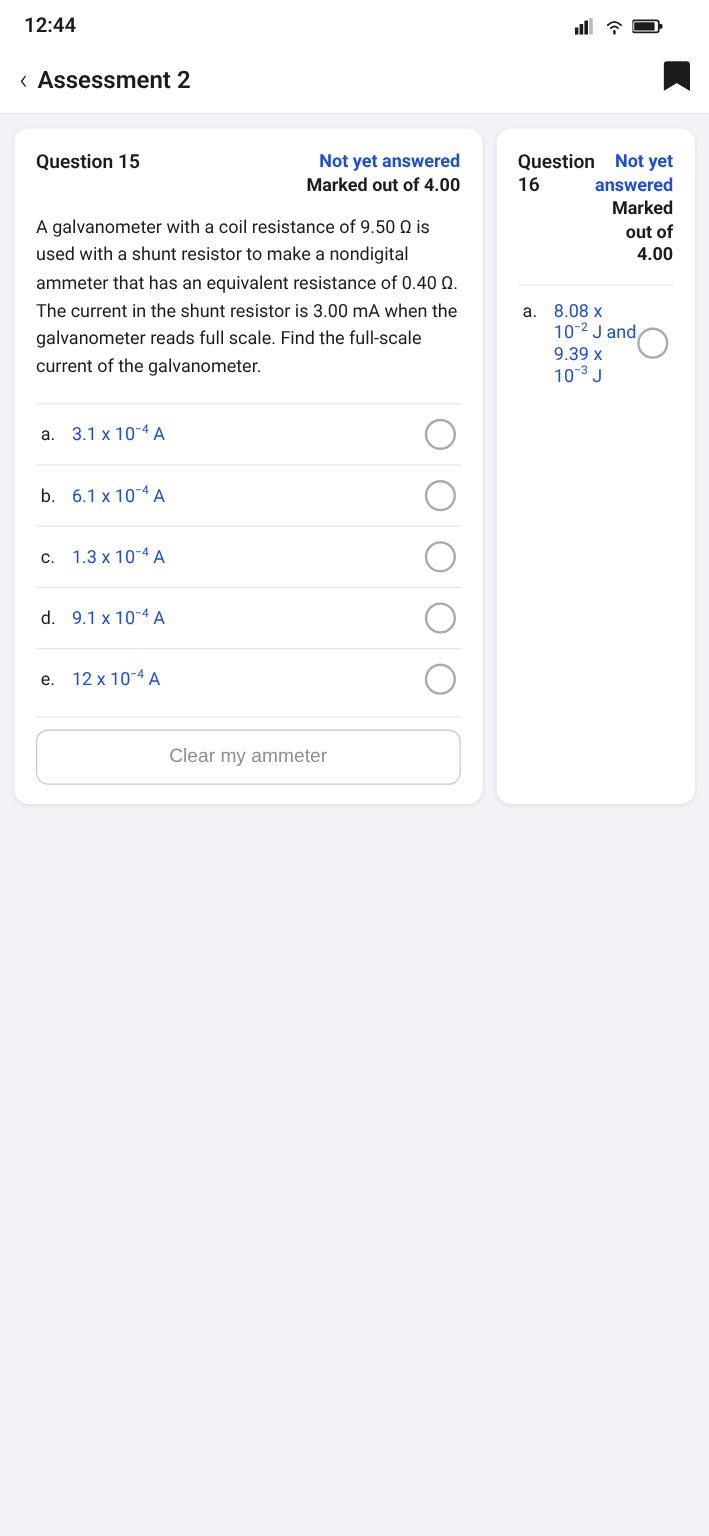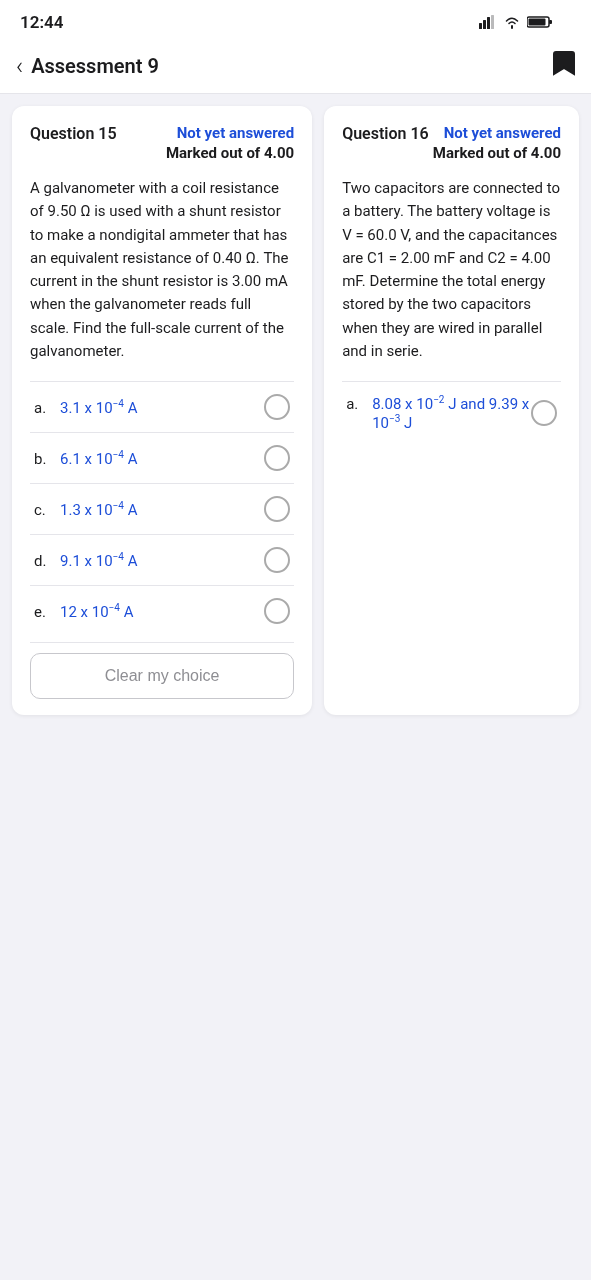--- a/index.html
+++ b/index.html
@@ -187,21 +187,21 @@
       <rect x="0" y="2" width="22" height="10" rx="2" stroke="#1c1c1e" stroke-width="1.5" fill="none"></rect>
       <rect x="22" y="5" width="3" height="4" rx="1" fill="#1c1c1e"></rect>
       <rect x="1.5" y="3.5" width="17" height="7" rx="1" fill="#1c1c1e"></rect>
     </svg>
   </div>
 </div>
 
 <div class="header">
   <div class="header-left">
     <span class="back-icon">‹</span>
-    <span class="header-title">Assessment 9</span>
+    <span class="header-title">Assessment 2</span>
   </div>
   <span class="bookmark-icon">
     <svg width="22" height="26" viewBox="0 0 22 26">
       <path d="M3 2 H19 A2 2 0 0 1 21 4 V24 L11 18 L1 24 V4 A2 2 0 0 1 3 2 Z" stroke="#1c1c1e" stroke-width="2" fill="#1c1c1e"></path>
     </svg>
   </span>
 </div>
 
 <div class="content">
 
@@ -252,36 +252,33 @@
 
     <div class="option-row">
       <div class="option-left">
         <span class="option-letter">e.</span>
         <span class="option-text">12 x 10<sup>−4</sup> A</span>
       </div>
       <div class="option-radio"></div>
     </div>
 
     <div class="clear-btn-wrapper">
-      <button class="clear-btn">Clear my choice</button>
+      <button class="clear-btn">Clear my ammeter</button>
     </div>
   </div>
 
   <div class="question-card">
     <div class="question-header">
       <span class="question-label">Question 16</span>
       <div class="question-status">
         <div class="status-not-answered">Not yet answered</div>
         <div class="status-marked">Marked out of 4.00</div>
       </div>
     </div>
 
-    <div class="question-text">
-      Two capacitors are connected to a battery. The battery voltage is V = 60.0 V, and the capacitances are C1 = 2.00 mF and C2 = 4.00 mF. Determine the total energy stored by the two capacitors when they are wired in parallel and in serie.
-    </div>
 
     <div class="option-row">
       <div class="option-left">
         <span class="option-letter">a.</span>
         <span class="option-text">8.08 x 10<sup>−2</sup> J and 9.39 x 10<sup>−3</sup> J</span>
       </div>
       <div class="option-radio"></div>
     </div>
   </div>
 

